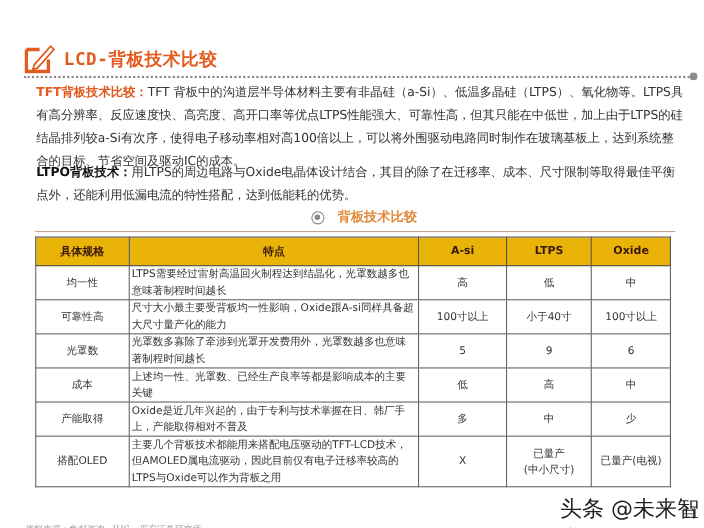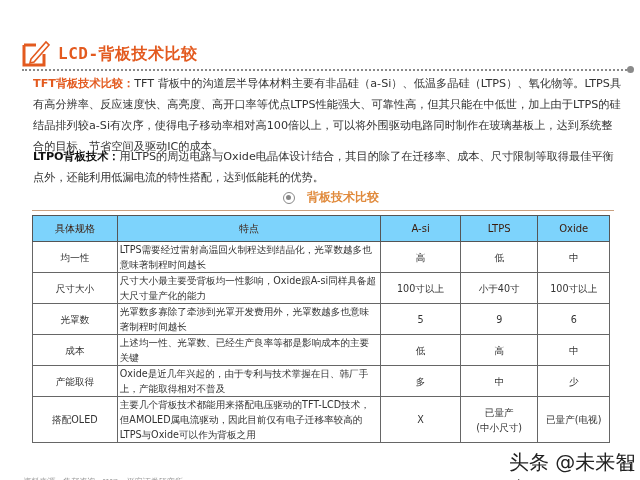--- a/index.html
+++ b/index.html
@@ -12,21 +12,21 @@
   .p1{top:73px;}
   .p2{top:146px;}
   .hl-orange{color:#e35a1f;font-weight:bold;margin-top:36px;}
   .hl-black{color:#111;font-weight:bold;}
   .subhead{position:absolute;left:283px;top:189px;display:flex;align-items:center;gap:12px;}
   .radio{width:12px;height:12px;border:1.5px solid #888;border-radius:50%;position:relative;box-sizing:border-box;}
   .radio::after{content:"";position:absolute;left:2px;top:2px;width:5px;height:5px;border-radius:50%;background:#888;}
   .subhead-text{font-size:12px;font-weight:bold;color:#e08a3c;}
   .subline{position:absolute;left:32px;top:210px;width:582px;border-top:1px solid #c9a080;}
   table{position:absolute;left:32px;top:215px;width:578px;border-collapse:collapse;font-size:9.6px;color:#333;}
-  th{background:#7dd3fc;color:#3a1a0a;font-weight:normal;height:23px;border:1px solid #555;font-size:10px;}
+  th{background:#eab308;color:#3a1a0a;font-weight:bold;height:23px;border:1px solid #555;font-size:10px;}
   td{border:1px solid #666;text-align:center;padding:0 2px;line-height:15px;}
   td.feat{text-align:left;}
   .c1{width:80px;}.c2{width:255px;}.c3{width:75px;}.c4{width:73px;}.c5{width:67px;}
   .source{position:absolute;left:22px;top:476px;font-size:8px;color:#999;font-style:italic;font-family:"DejaVu Serif",serif;text-decoration:underline;}
   .watermark{position:absolute;left:509px;top:449px;font-size:20px;color:#222;}
   .pagenum{position:absolute;left:620px;top:460px;font-size:12px;color:#222;}
 </style>
 </head>
 <body>
 
@@ -65,21 +65,21 @@
   </thead>
   <tbody>
     <tr style="height:30px">
       <td>均一性</td>
       <td class="feat">LTPS需要经过雷射高温回火制程达到结晶化，光罩数越多也意味著制程时间越长</td>
       <td>高</td>
       <td>低</td>
       <td>中</td>
     </tr>
     <tr style="height:30px">
-      <td>尺寸大小</td>
+      <td>可靠性高</td>
       <td class="feat">尺寸大小最主要受背板均一性影响，Oxide跟A-si同样具备超大尺寸量产化的能力</td>
       <td>100寸以上</td>
       <td>小于40寸</td>
       <td>100寸以上</td>
     </tr>
     <tr style="height:30px">
       <td>光罩数</td>
       <td class="feat">光罩数多寡除了牵涉到光罩开发费用外，光罩数越多也意味著制程时间越长</td>
       <td>5</td>
       <td>9</td>

